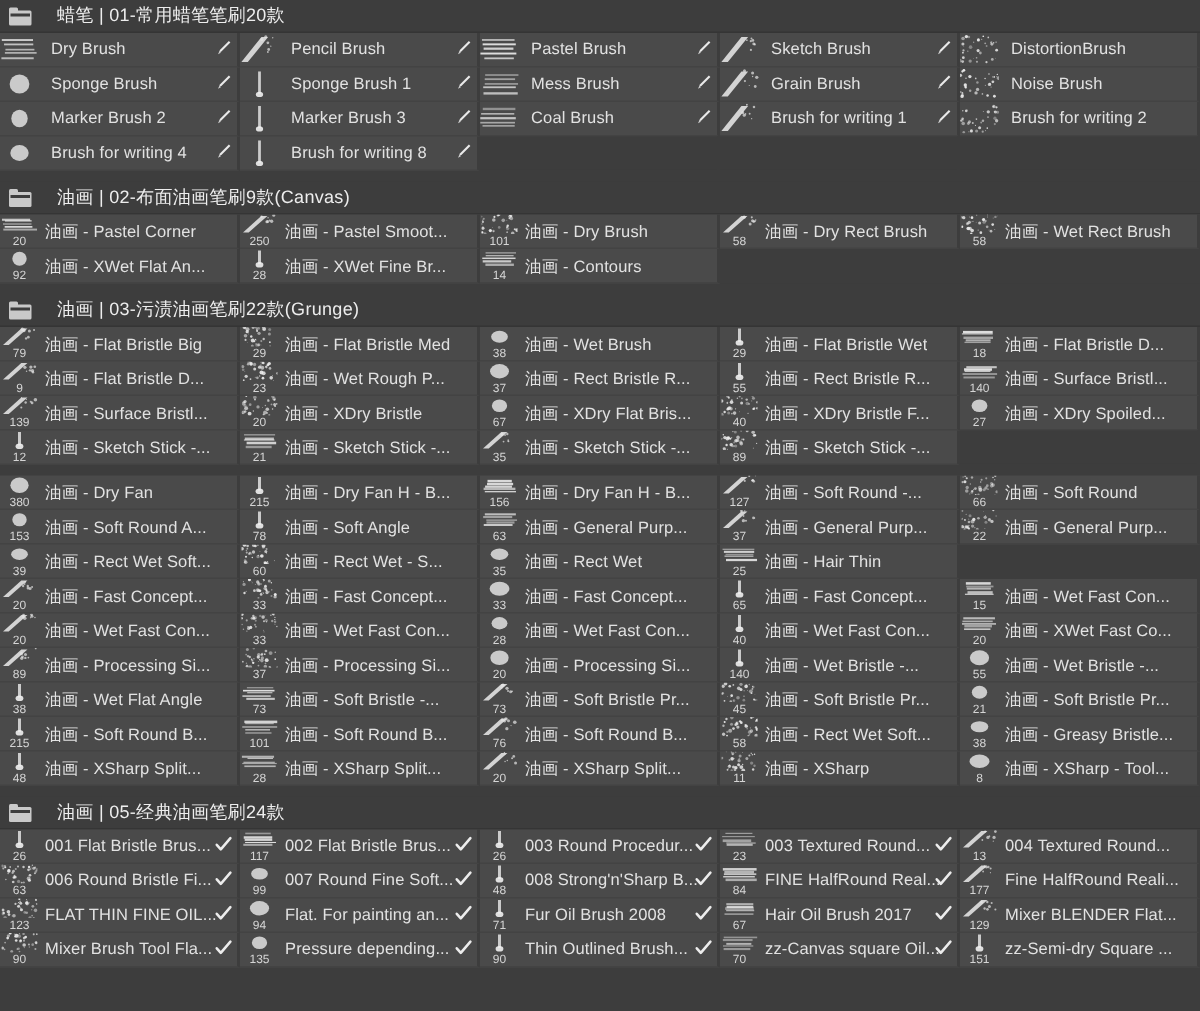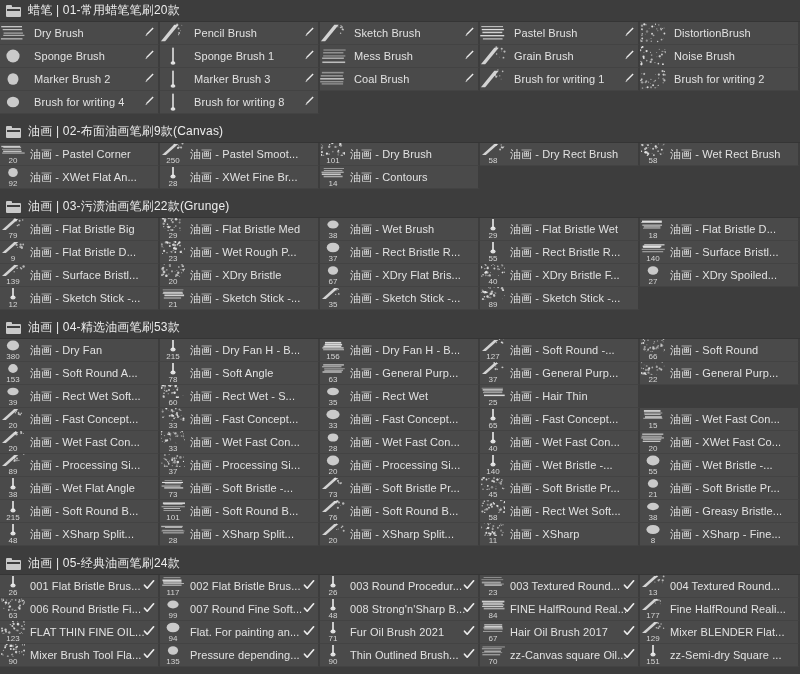--- a/index.html
+++ b/index.html
@@ -12,21 +12,21 @@
   }
   #panel { width: 800px; height: 674px; background: #3d3d3d; position: relative; }
 
   
   .group-header {
     height: 22px;
     background: #3d3d3d;
     display: flex;
     align-items: center;
     padding-left: 6px;
-    gap: 7px;
+    gap: 17px;
     border-bottom: 1px solid #353535;
   }
   .folder-icon { width: 15px; height: 12px; position: relative; flex: none; }
   .folder-icon .tab {
     position: absolute; left: 0; top: 0; width: 6px; height: 3px;
     background: #c9c9c9; border-radius: 1px 1px 0 0;
   }
   .folder-icon .body {
     position: absolute; left: 0; top: 2px; width: 15px; height: 10px;
     background: #c9c9c9; border-radius: 1px;
@@ -140,52 +140,52 @@
             <svg viewBox="0 0 12 12" width="12" height="12">
               <path d="M9.6 1.4 L10.6 2.4 L4.6 8.4 L3.0 9.0 L3.6 7.4 Z" fill="#e9e9e9"></path>
               <path d="M3.3 8.2 L2.3 10.2 L4.3 9.2 Z" fill="#cfcfcf"></path>
             </svg>
           </span>
         </div>
         <div class="cell big">
           <span class="thumb">
             <span class="stroke">
               <svg width="28" height="20" viewBox="0 0 28 20">
+                <rect x="1.4" y="2.6" width="23.4" height="1.1" fill="#e8e8e8" opacity="0.83"></rect>
+                <rect x="1.9" y="5.6" width="23.8" height="1.4" fill="#e8e8e8" opacity="0.92"></rect>
+                <rect x="2.6" y="8.6" width="21.4" height="1.6" fill="#e8e8e8" opacity="0.86"></rect>
+                <rect x="0.3" y="12.2" width="25.8" height="1.4" fill="#e8e8e8" opacity="0.93"></rect>
+                <rect x="3.1" y="15.7" width="21.2" height="1.3" fill="#e8e8e8" opacity="0.79"></rect>
+              </svg>
+            </span>
+          </span>
+          <span class="label">Pastel Brush</span>
+          <span class="badge">
+            <svg viewBox="0 0 12 12" width="12" height="12">
+              <path d="M9.6 1.4 L10.6 2.4 L4.6 8.4 L3.0 9.0 L3.6 7.4 Z" fill="#e9e9e9"></path>
+              <path d="M3.3 8.2 L2.3 10.2 L4.3 9.2 Z" fill="#cfcfcf"></path>
+            </svg>
+          </span>
+        </div>
+        <div class="cell big">
+          <span class="thumb">
+            <span class="stroke">
+              <svg width="28" height="20" viewBox="0 0 28 20">
                 <polygon points="1,19 15.4,1 20.2,1 5.6,19" fill="#ebebeb" opacity="0.85"></polygon>
                 <circle cx="22.2" cy="10.3" r="0.8" fill="#e6e6e6" opacity="0.7"></circle>
                 <circle cx="23.6" cy="3.5" r="1.0" fill="#e6e6e6" opacity="0.7"></circle>
                 <circle cx="19.3" cy="3.3" r="0.6" fill="#e6e6e6" opacity="0.7"></circle>
                 <circle cx="22.1" cy="4.0" r="0.8" fill="#e6e6e6" opacity="0.7"></circle>
                 <circle cx="25.0" cy="6.4" r="0.8" fill="#e6e6e6" opacity="0.7"></circle>
                 <circle cx="22.6" cy="2.1" r="0.7" fill="#e6e6e6" opacity="0.7"></circle>
                 <circle cx="24.2" cy="6.0" r="1.0" fill="#e6e6e6" opacity="0.7"></circle>
               </svg>
             </span>
           </span>
           <span class="label">Sketch Brush</span>
-          <span class="badge">
-            <svg viewBox="0 0 12 12" width="12" height="12">
-              <path d="M9.6 1.4 L10.6 2.4 L4.6 8.4 L3.0 9.0 L3.6 7.4 Z" fill="#e9e9e9"></path>
-              <path d="M3.3 8.2 L2.3 10.2 L4.3 9.2 Z" fill="#cfcfcf"></path>
-            </svg>
-          </span>
-        </div>
-        <div class="cell big">
-          <span class="thumb">
-            <span class="stroke">
-              <svg width="28" height="20" viewBox="0 0 28 20">
-                <rect x="1.4" y="2.6" width="23.4" height="1.1" fill="#e8e8e8" opacity="0.83"></rect>
-                <rect x="1.9" y="5.6" width="23.8" height="1.4" fill="#e8e8e8" opacity="0.92"></rect>
-                <rect x="2.6" y="8.6" width="21.4" height="1.6" fill="#e8e8e8" opacity="0.86"></rect>
-                <rect x="0.3" y="12.2" width="25.8" height="1.4" fill="#e8e8e8" opacity="0.93"></rect>
-                <rect x="3.1" y="15.7" width="21.2" height="1.3" fill="#e8e8e8" opacity="0.79"></rect>
-              </svg>
-            </span>
-          </span>
-          <span class="label">Pastel Brush</span>
           <span class="badge">
             <svg viewBox="0 0 12 12" width="12" height="12">
               <path d="M9.6 1.4 L10.6 2.4 L4.6 8.4 L3.0 9.0 L3.6 7.4 Z" fill="#e9e9e9"></path>
               <path d="M3.3 8.2 L2.3 10.2 L4.3 9.2 Z" fill="#cfcfcf"></path>
             </svg>
           </span>
         </div>
         <div class="cell big">
           <span class="thumb">
             <span class="stroke">
@@ -1136,28 +1136,20 @@
               </svg>
             </span>
             <span class="num">89</span>
           </span>
           <span class="label">油画 - Sketch Stick -...</span>
         </div>
         <div class="cell empty"></div>
       </div>
     </div>
     <div style="height: 7px; background: rgb(61, 61, 61);"></div>
-    <div class="group-header">
-      <span class="folder-icon">
-        <span class="tab"></span>
-        <span class="body"></span>
-        <span class="slot"></span>
-      </span>
-      <span class="group-title">油画 | 04-精选油画笔刷53款</span>
-    </div>
     <div class="rowset">
       <div class="brow">
         <div class="cell">
           <span class="thumb">
             <span class="stroke">
               <svg width="24" height="13" viewBox="0 0 24 13">
                 <ellipse cx="12.0" cy="6.5" rx="6.1" ry="5.1" fill="#eaeaea" opacity="0.8"></ellipse>
               </svg>
             </span>
             <span class="num">380</span>
@@ -2037,21 +2029,21 @@
         </div>
         <div class="cell">
           <span class="thumb">
             <span class="stroke">
               <svg width="24" height="13" viewBox="0 0 24 13">
                 <ellipse cx="12.0" cy="6.5" rx="6.6" ry="4.5" fill="#eaeaea" opacity="0.8"></ellipse>
               </svg>
             </span>
             <span class="num">8</span>
           </span>
-          <span class="label">油画 - XSharp - Fine...</span>
+          <span class="label">油画 - XSharp - Tool...</span>
         </div>
       </div>
     </div>
     <div style="height: 7px; background: rgb(61, 61, 61);"></div>
     <div class="group-header">
       <span class="folder-icon">
         <span class="tab"></span>
         <span class="body"></span>
         <span class="slot"></span>
       </span>
@@ -2343,21 +2335,21 @@
         <div class="cell">
           <span class="thumb">
             <span class="stroke">
               <svg width="24" height="13" viewBox="0 0 24 13">
                 <rect x="11.0" y="1" width="2" height="9.0" fill="#e2e2e2" opacity="0.85"></rect>
                 <ellipse cx="12.0" cy="10.5" rx="2.6" ry="1.9" fill="#f0f0f0" opacity="0.9"></ellipse>
               </svg>
             </span>
             <span class="num">71</span>
           </span>
-          <span class="label">Fur Oil Brush 2021</span>
+          <span class="label">Fur Oil Brush 2008</span>
           <span class="badge">
             <svg viewBox="0 0 12 12" width="12" height="12">
               <path d="M1.5 6.2 L4.2 9.2 L10.6 1.8" stroke="#ececec" stroke-width="1.7" fill="none" stroke-linecap="round" stroke-linejoin="round"></path>
             </svg>
           </span>
         </div>
         <div class="cell">
           <span class="thumb">
             <span class="stroke">
               <svg width="24" height="13" viewBox="0 0 24 13">

